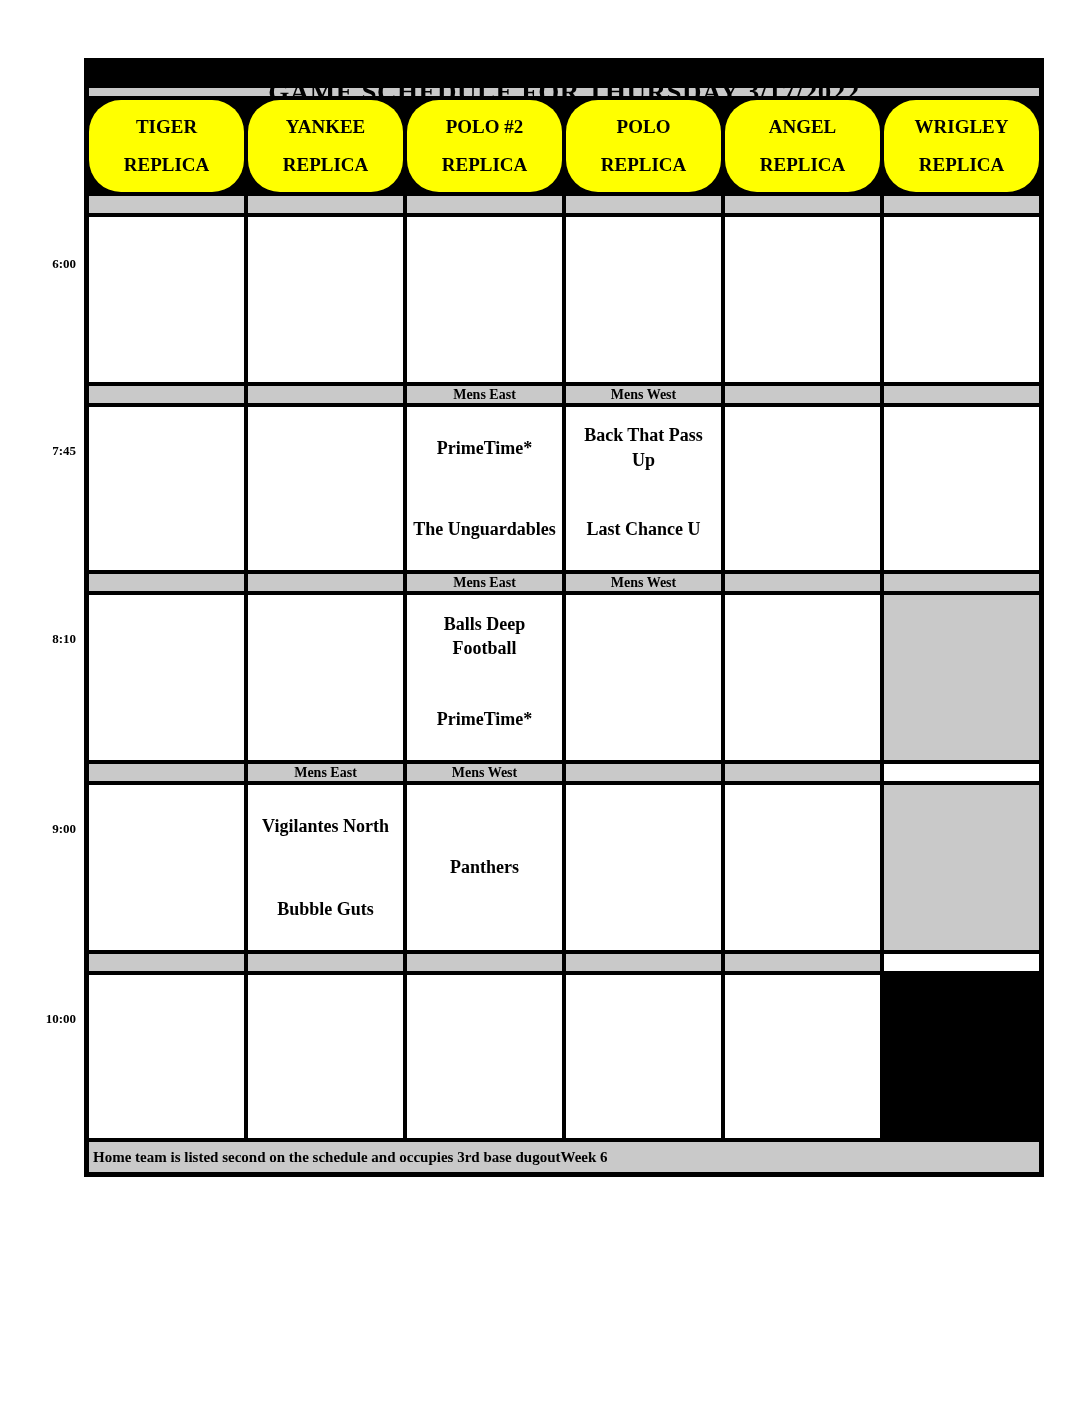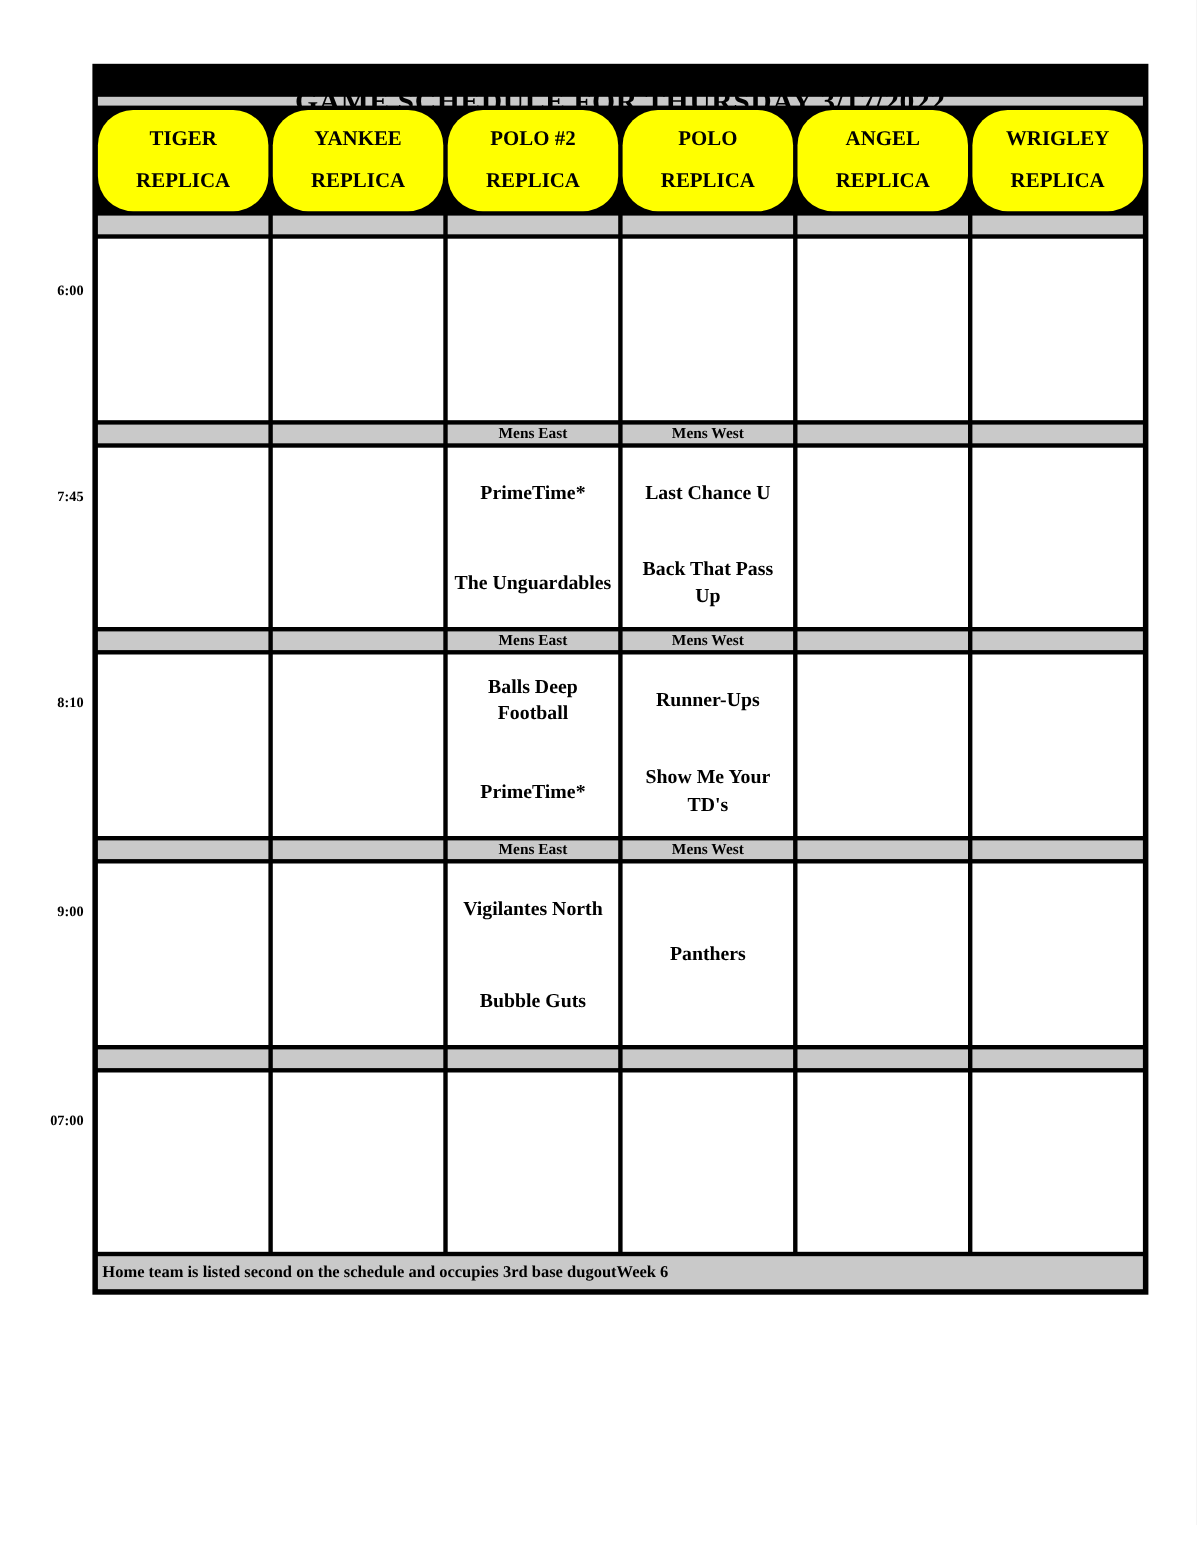--- a/index.html
+++ b/index.html
@@ -83,21 +83,21 @@
 </head>
 <body>
 
 <div class="page">
 
   <div>
     <div class="time-label" style="top:255px">6:00</div>
     <div class="time-label" style="top:442px">7:45</div>
     <div class="time-label" style="top:630px">8:10</div>
     <div class="time-label" style="top:820px">9:00</div>
-    <div class="time-label" style="top:1010px">07:00</div>
+    <div class="time-label" style="top:1010px">10:00</div>
   </div>
 
   <div class="sched">
 
     <div class="title-cell">GAME SCHEDULE FOR THURSDAY 3/17/2022</div>
 
     <div class="head">
       <div>TIGER</div>
       <div>REPLICA</div>
     </div>
@@ -167,22 +167,22 @@
     </div>
     <div class="cell game">
       <div class="team"></div>
       <div class="team"></div>
     </div>
     <div class="cell game">
       <div class="team">PrimeTime*</div>
       <div class="team">The Unguardables</div>
     </div>
     <div class="cell game">
+      <div class="team">Back That Pass Up</div>
       <div class="team">Last Chance U</div>
-      <div class="team">Back That Pass Up</div>
     </div>
     <div class="cell game">
       <div class="team"></div>
       <div class="team"></div>
     </div>
     <div class="cell game">
       <div class="team"></div>
       <div class="team"></div>
     </div>
 
@@ -197,24 +197,20 @@
       <div class="team"></div>
       <div class="team"></div>
     </div>
     <div class="cell game">
       <div class="team"></div>
       <div class="team"></div>
     </div>
     <div class="cell game">
       <div class="team">Balls Deep Football</div>
       <div class="team">PrimeTime*</div>
-    </div>
-    <div class="cell game">
-      <div class="team">Runner-Ups</div>
-      <div class="team">Show Me Your TD's</div>
     </div>
     <div class="cell game">
       <div class="team"></div>
       <div class="team"></div>
     </div>
     <div class="cell game">
       <div class="team"></div>
       <div class="team"></div>
     </div>
 

